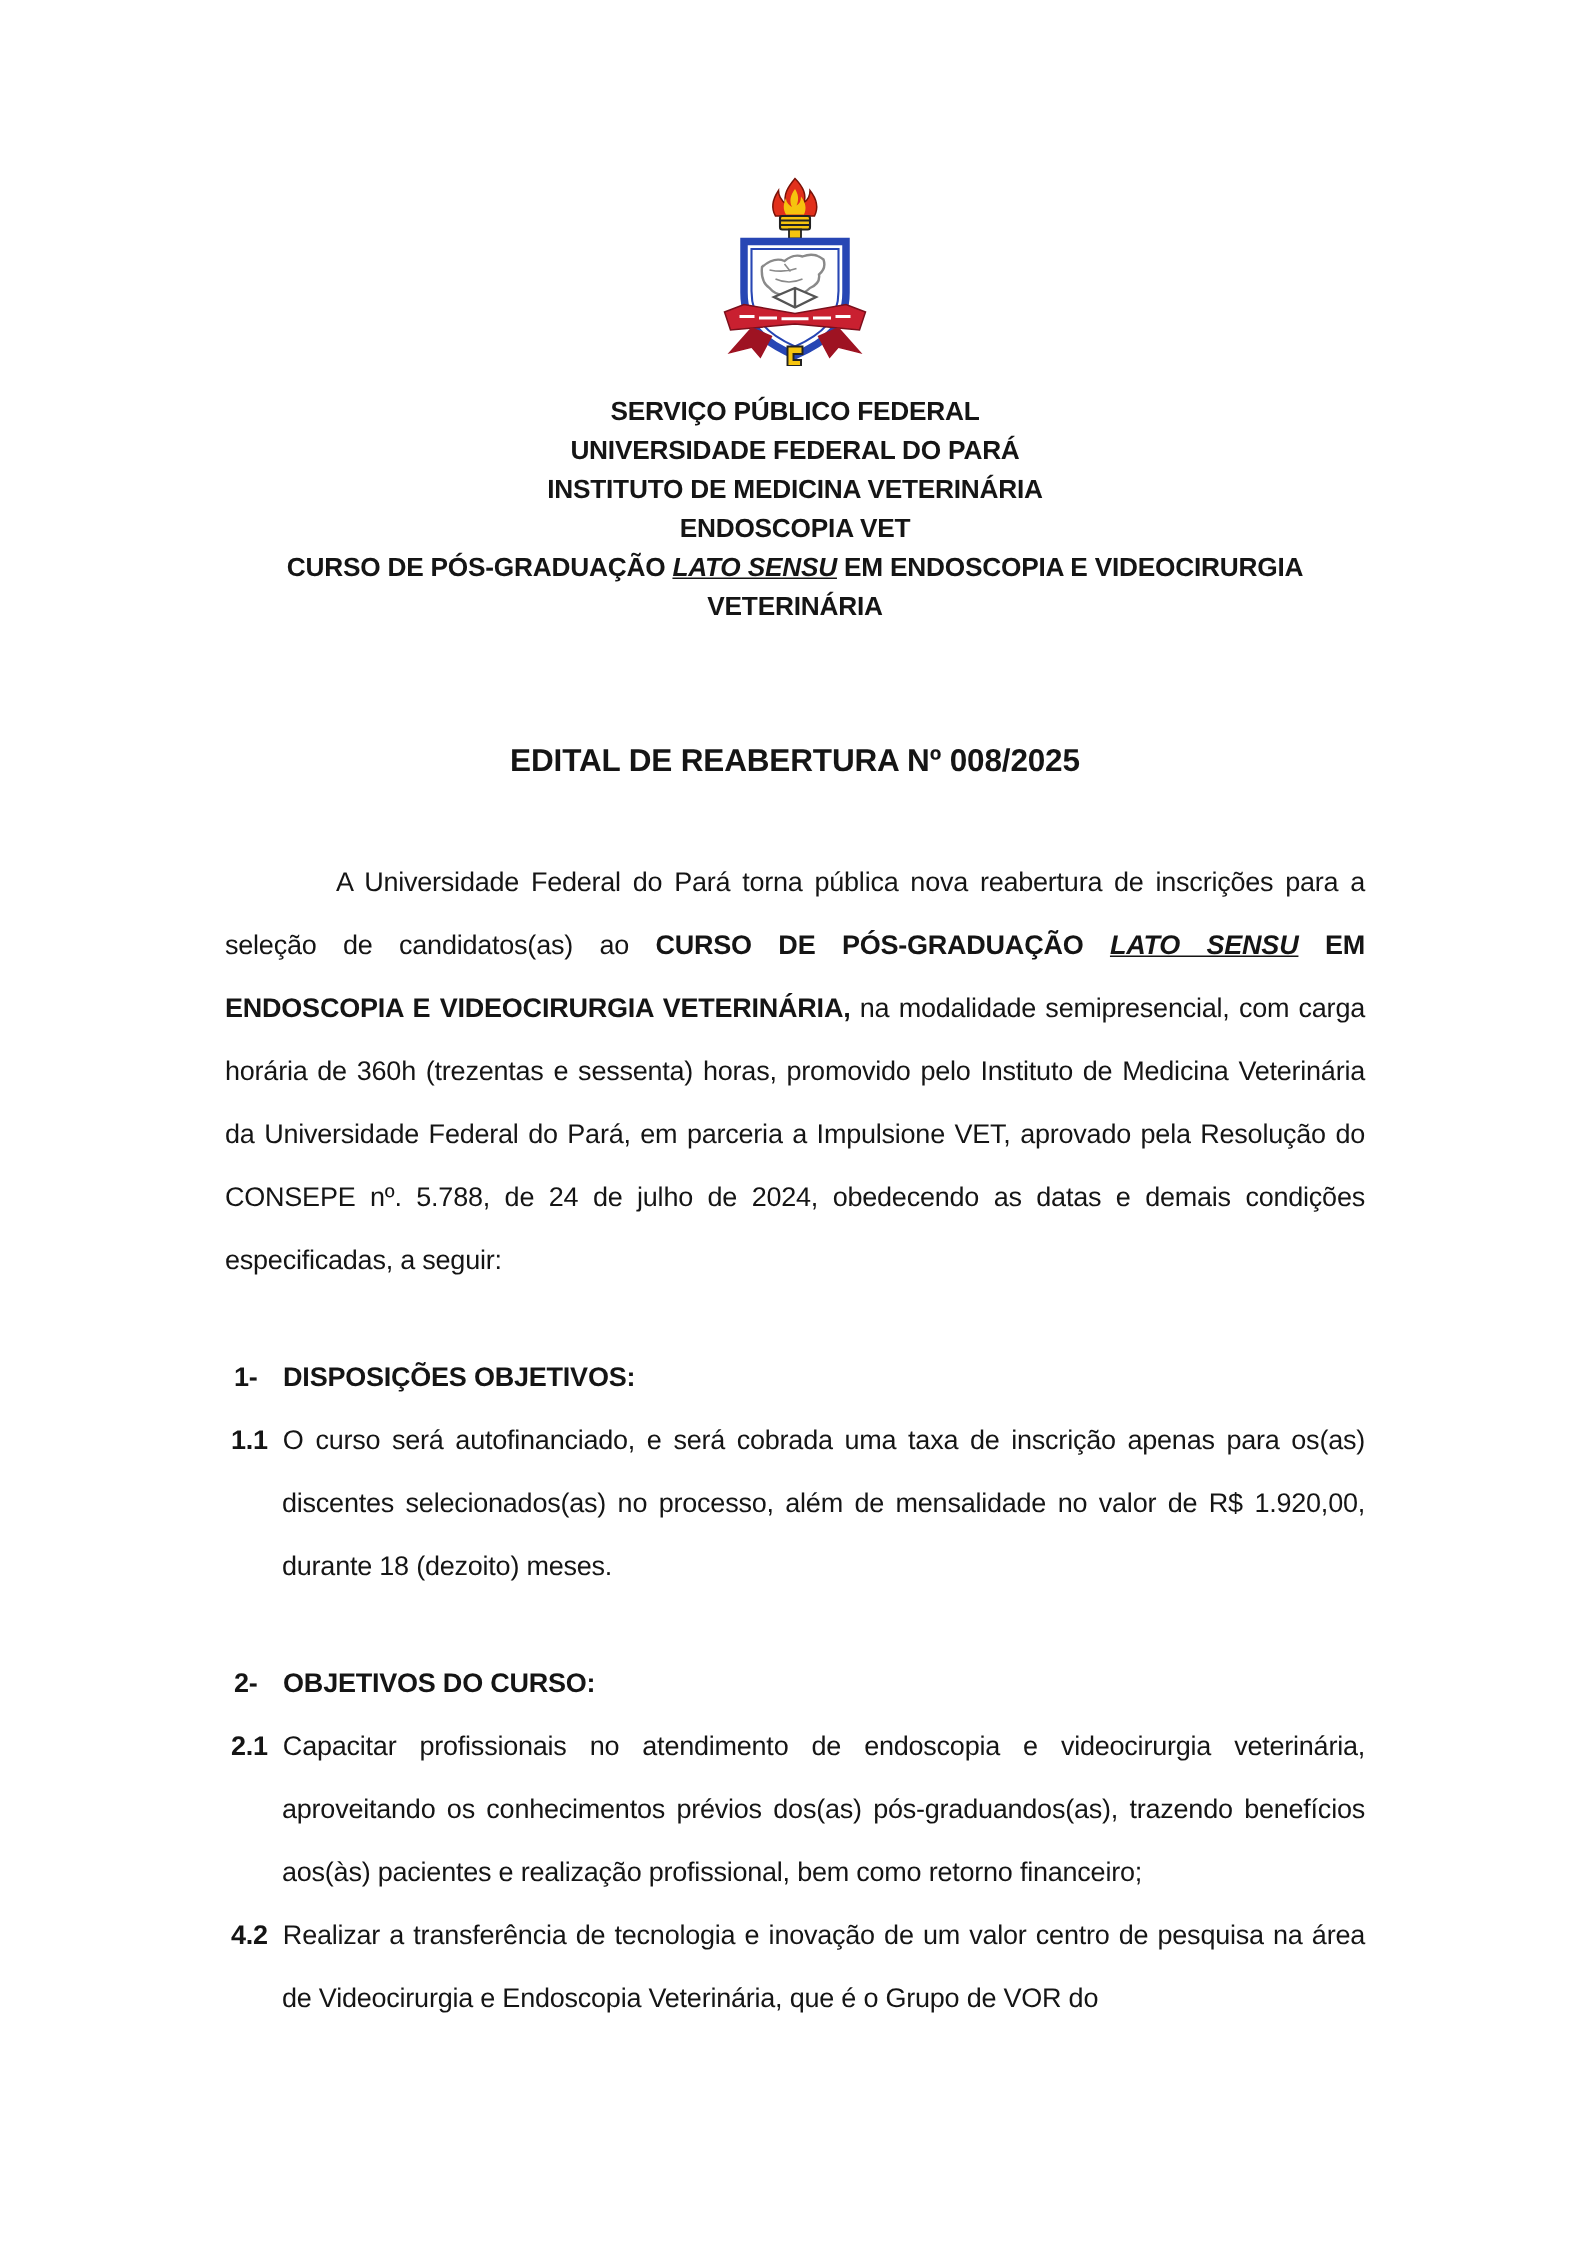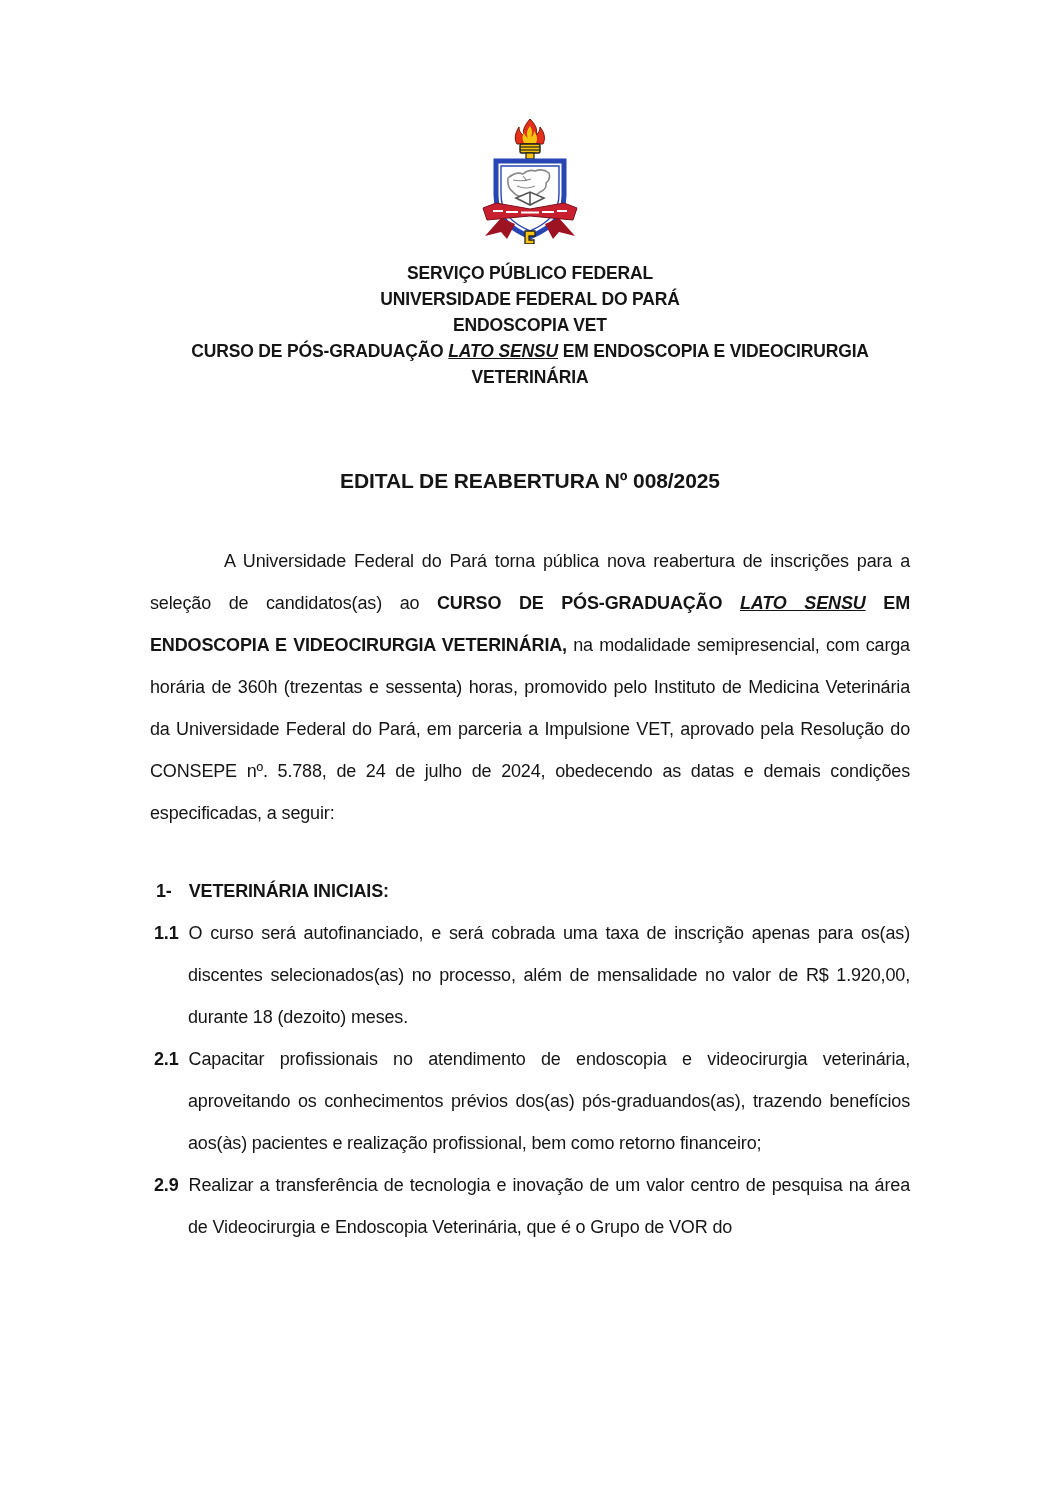--- a/index.html
+++ b/index.html
@@ -110,36 +110,40 @@
         <path d="M30,100 L14,118 L30,114 L36,121 L44,106 Z" fill="#9e1322"></path>
         <path d="M88,100 L104,118 L88,114 L82,121 L74,106 Z" fill="#9e1322"></path>
 
         <path stroke="#222222" stroke-width="1.3" d="M54,113 h10 v5 h-6 v4 h5 v4 h-9 Z" fill="#f6c40e"></path>
       </svg>
     </div>
 
     <div class="header-block">
       <div>SERVIÇO PÚBLICO FEDERAL</div>
       <div>UNIVERSIDADE FEDERAL DO PARÁ</div>
+      <div>INSTITUTO DE MEDICINA VETERINÁRIA</div>
       <div>ENDOSCOPIA VET</div>
       <div><span class="bold">CURSO DE PÓS-GRADUAÇÃO </span><span class="bold italic">LATO SENSU</span><span class="bold"> EM ENDOSCOPIA E VIDEOCIRURGIA VETERINÁRIA</span></div>
     </div>
 
     <div class="doc-title">EDITAL DE REABERTURA Nº 008/2025</div>
 
     <p class="intro"><span>A Universidade Federal do Pará torna pública nova reabertura de inscrições para a seleção de candidatos(as) ao </span><span class="bold">CURSO DE PÓS-GRADUAÇÃO </span><span class="bold italic">LATO SENSU</span><span class="bold"> EM ENDOSCOPIA E VIDEOCIRURGIA VETERINÁRIA,</span><span> na modalidade semipresencial, com carga horária de 360h (trezentas e sessenta) horas, promovido pelo Instituto de Medicina Veterinária da Universidade Federal do Pará, em parceria a Impulsione VET, aprovado pela Resolução do CONSEPE nº. 5.788, de 24 de julho de 2024, obedecendo as datas e demais condições especificadas, a seguir:</span></p>
 
     <div class="sec-head">
-      <span class="sec-num">1-</span><span>VETERINÁRIA INICIAIS:</span>
+      <span class="sec-num">1-</span><span>DISPOSIÇÕES OBJETIVOS:</span>
     </div>
     <p class="item">
       <span class="num">1.1</span><span>O curso será autofinanciado, e será cobrada uma taxa de inscrição apenas para os(as) discentes selecionados(as) no processo, além de mensalidade no valor de R$ 1.920,00, durante 18 (dezoito) meses.</span>
     </p>
 
+    <div class="sec-head">
+      <span class="sec-num">2-</span><span>OBJETIVOS DO CURSO:</span>
+    </div>
     <p class="item">
       <span class="num">2.1</span><span>Capacitar profissionais no atendimento de endoscopia e videocirurgia veterinária, aproveitando os conhecimentos prévios dos(as) pós-graduandos(as), trazendo benefícios aos(às) pacientes e realização profissional, bem como retorno financeiro;</span>
     </p>
     <p class="item">
-      <span class="num">2.9</span><span>Realizar a transferência de tecnologia e inovação de um valor centro de pesquisa na área de Videocirurgia e Endoscopia Veterinária, que é o Grupo de VOR do</span>
+      <span class="num">4.2</span><span>Realizar a transferência de tecnologia e inovação de um valor centro de pesquisa na área de Videocirurgia e Endoscopia Veterinária, que é o Grupo de VOR do</span>
     </p>
 
   </div>
 </div>
 
 </body></html>

